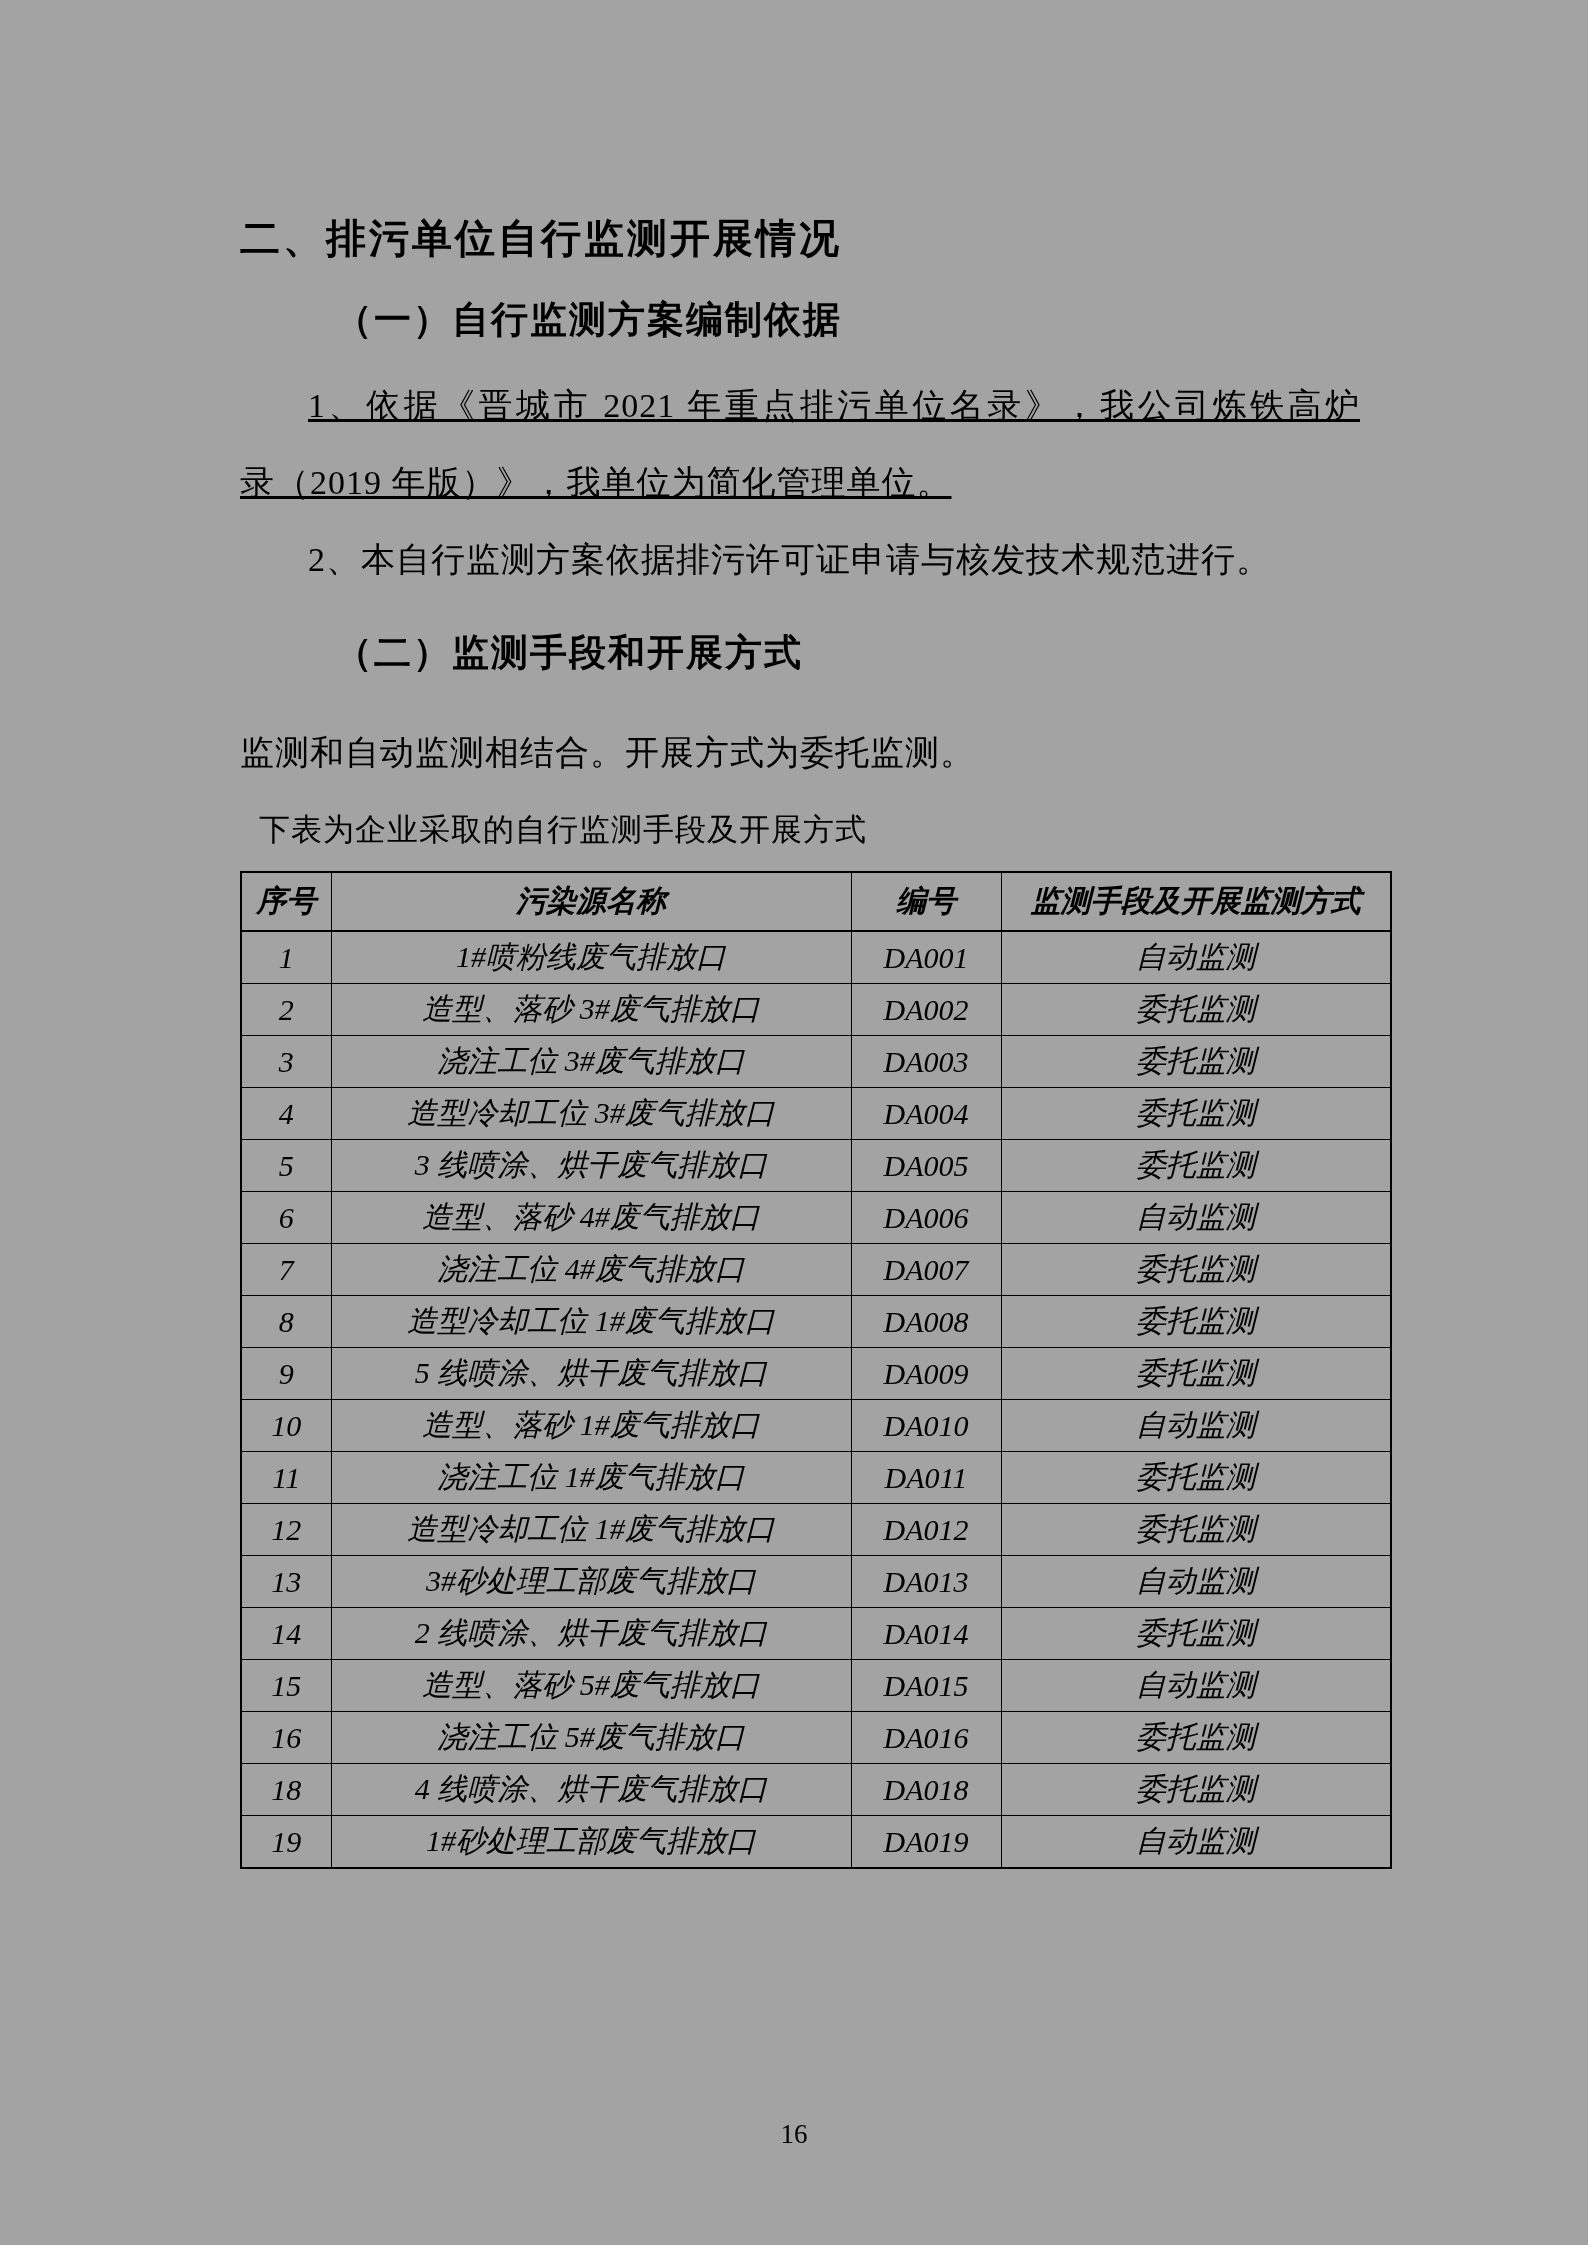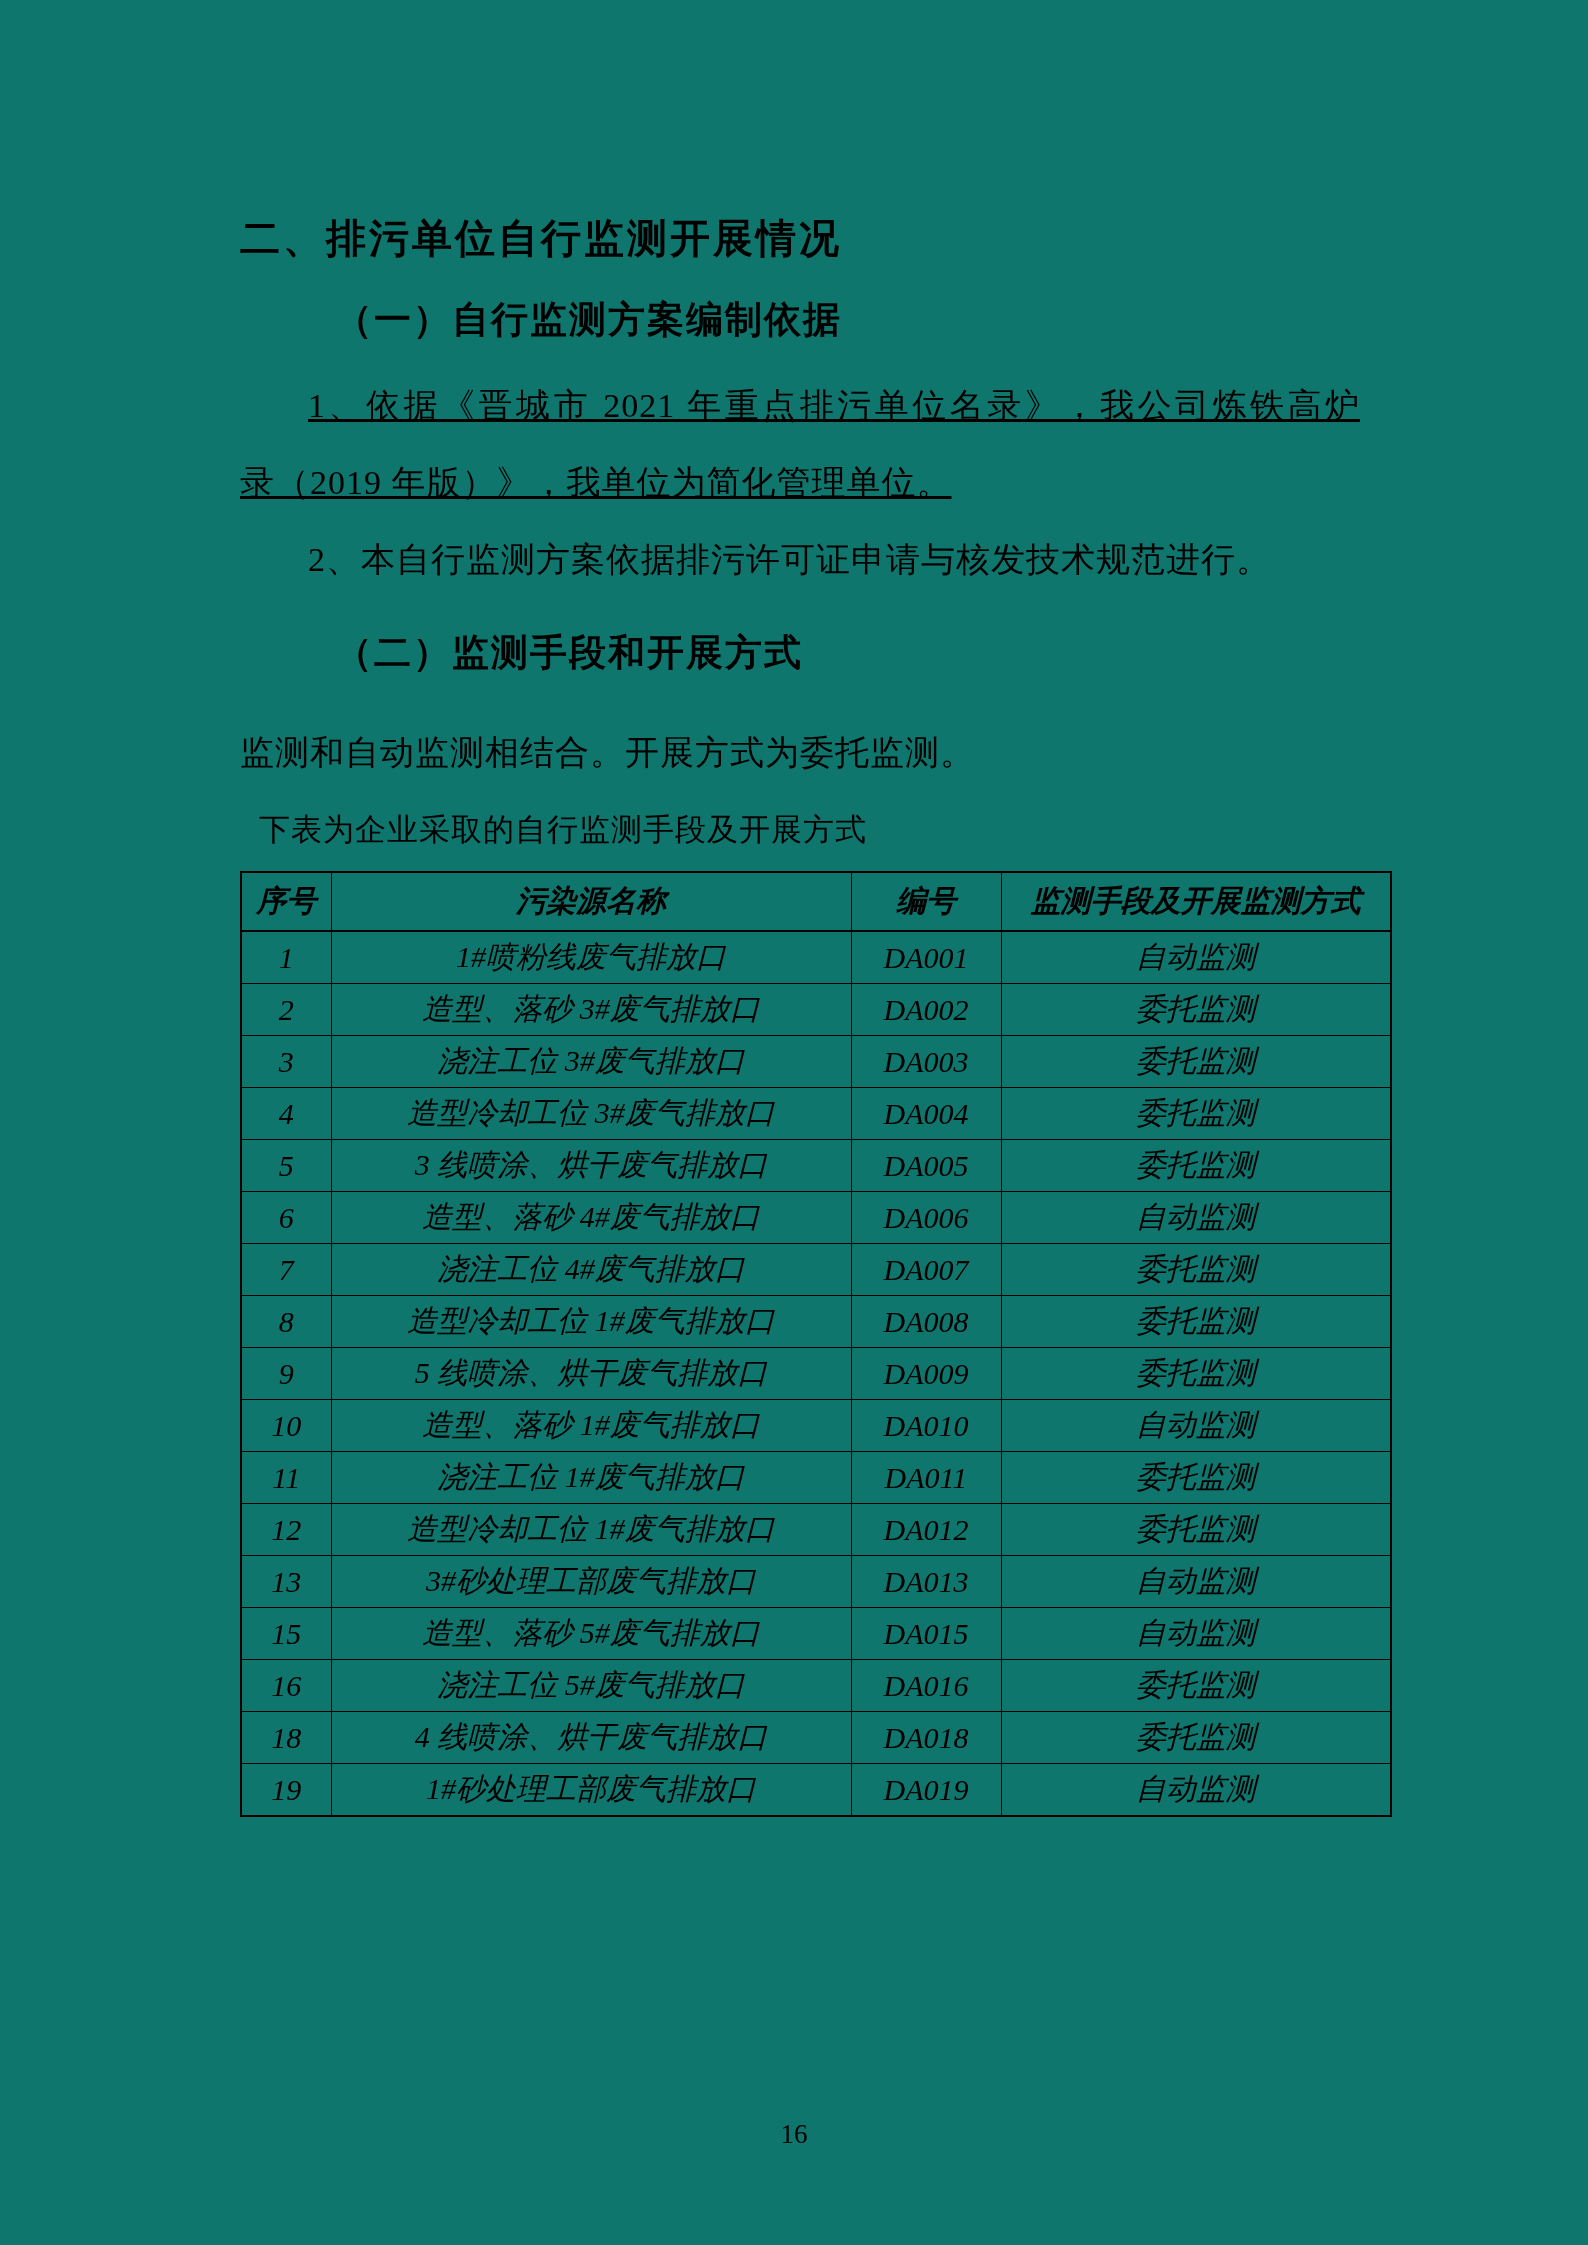--- a/index.html
+++ b/index.html
@@ -4,21 +4,21 @@
 <style>
   html,body { margin:0; padding:0; }
   body {
     width:1588px; height:2245px;
     background:#ffffff;
     color:#000000;
     font-family:"Liberation Serif","DejaVu Serif",serif;
     position:relative;
     overflow:hidden;
   }
-  .page { position:relative; width:1588px; height:2245px; background:#0f766e; }
+  .page { position:relative; width:1588px; height:2245px; background:#a3a3a3; }
   .content { position:absolute; left:240px; top:0; width:1150px; }
 
   .h1 {
     margin:215px 0 0 0;
     font-family:"Liberation Sans","DejaVu Sans",sans-serif;
     font-weight:700;
     font-size:40px;
     line-height:46px;
     letter-spacing:3px;
   }
@@ -214,20 +214,26 @@
     <td>DA012</td>
     <td>委托监测</td>
   </tr>
           <tr>
     <td>13</td>
     <td>3#砂处理工部废气排放口</td>
     <td>DA013</td>
     <td>自动监测</td>
   </tr>
           <tr>
+    <td>14</td>
+    <td>2 线喷涂、烘干废气排放口</td>
+    <td>DA014</td>
+    <td>委托监测</td>
+  </tr>
+          <tr>
     <td>15</td>
     <td>造型、落砂 5#废气排放口</td>
     <td>DA015</td>
     <td>自动监测</td>
   </tr>
           <tr>
     <td>16</td>
     <td>浇注工位 5#废气排放口</td>
     <td>DA016</td>
     <td>委托监测</td>

